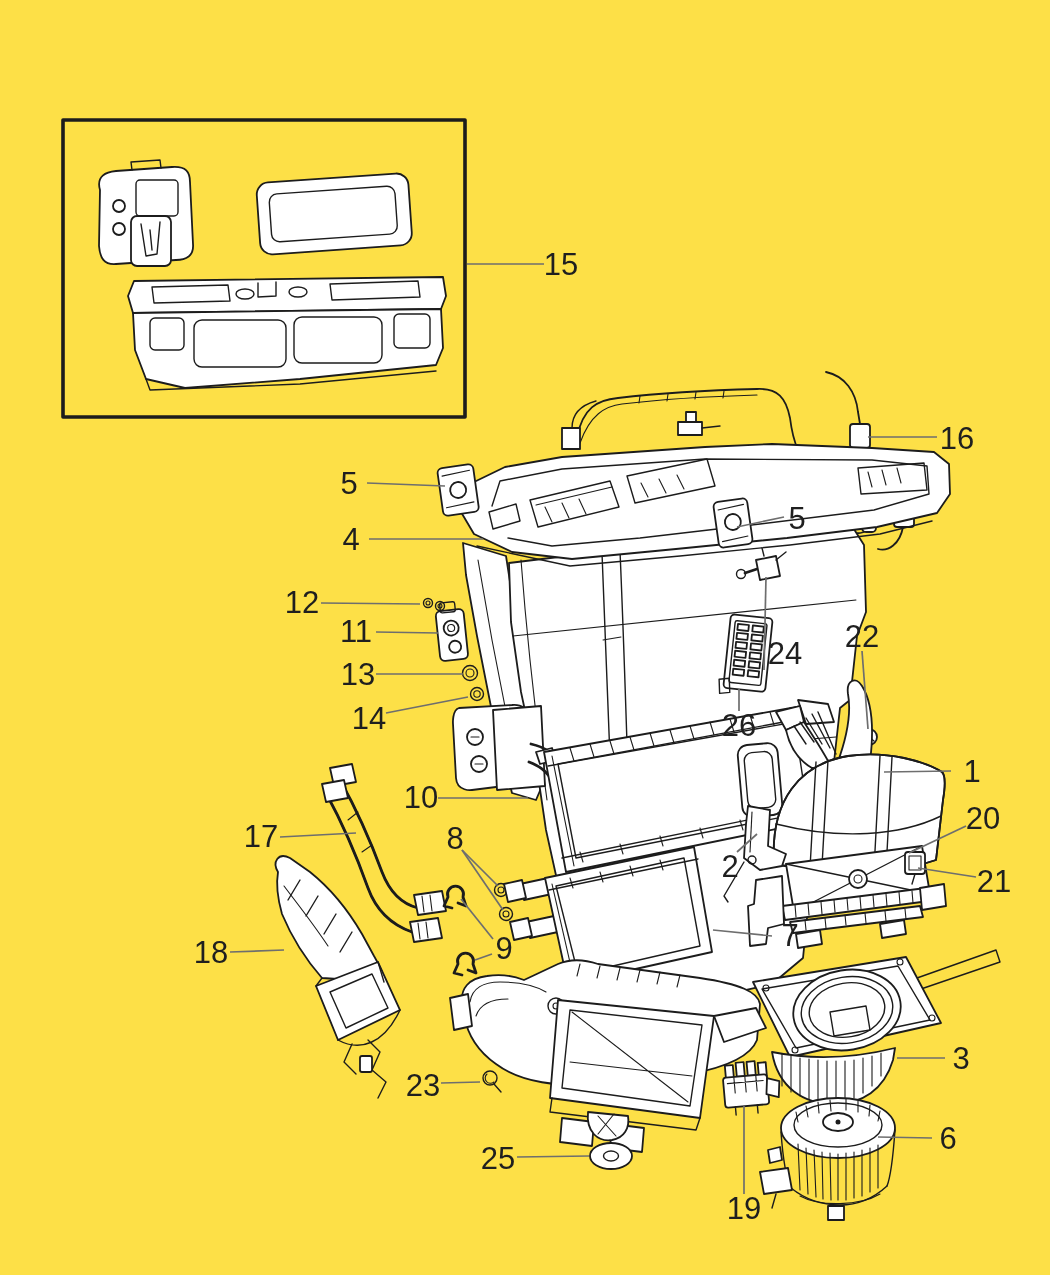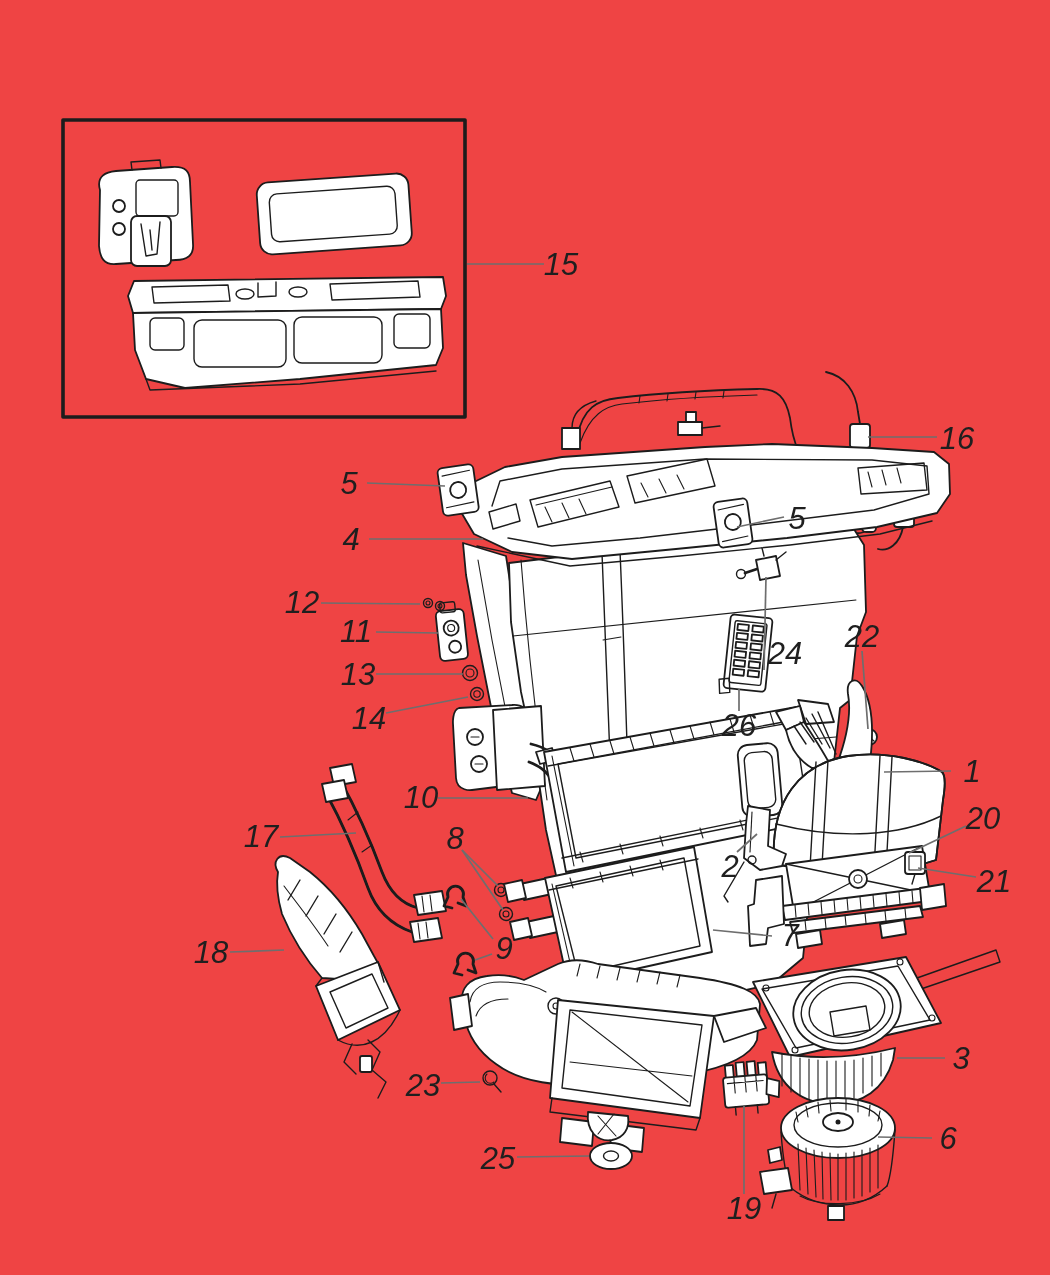--- a/index.html
+++ b/index.html
@@ -1,16 +1,16 @@
 <!DOCTYPE html>
 <html><head>
 <meta charset="utf-8">
 <style>
   html,body{margin:0;padding:0;background:#fff;}
-  .stage{position:relative;width:1050px;height:1275px;background:#ef4444;overflow:hidden;font-style:italic;}
+  .stage{position:relative;width:1050px;height:1275px;background:#fde047;overflow:hidden;}
   svg{position:absolute;left:0;top:0;}
   
   #art path,#art rect,#art circle,#art ellipse,#art polygon,#art polyline,#art line{
     fill:none;stroke:#1c1c1c;stroke-width:1.8;stroke-linejoin:round;stroke-linecap:round;}
   #art .f{fill:#ffffff;}
   #art .thin{stroke-width:1.1;}
   #art .med{stroke-width:1.4;}
   #art .thick{stroke-width:2.8;}
   #art .heavy{stroke-width:3.6;}
   #art .ink{fill:#1c1c1c;stroke:none;}

